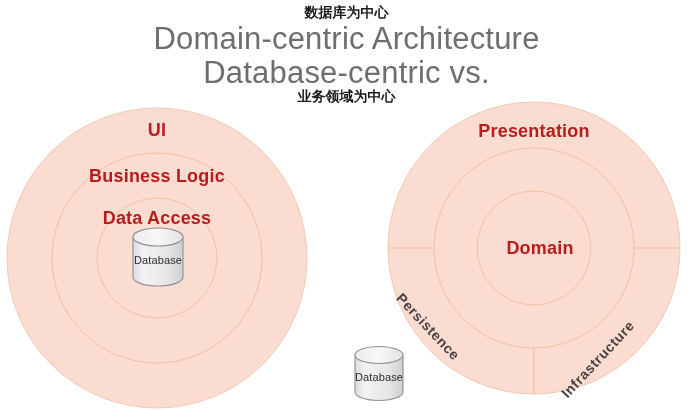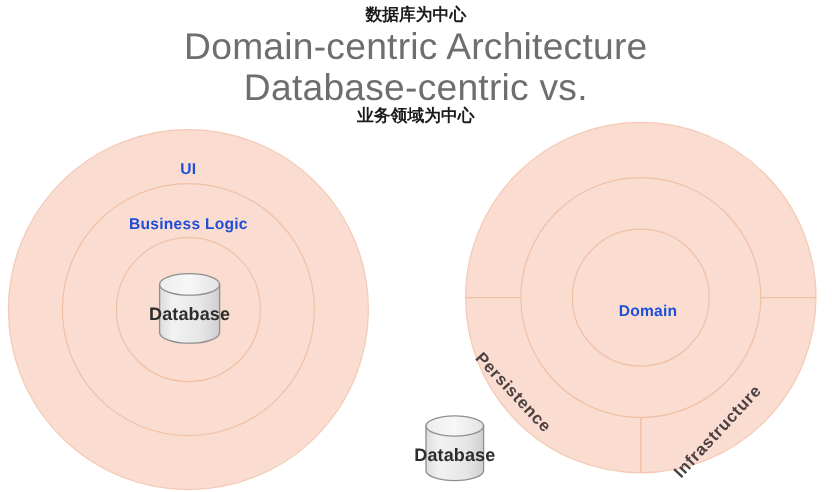--- a/index.html
+++ b/index.html
@@ -73,44 +73,43 @@
     position: absolute;
     left: 0;
     top: 0;
     width: 693px;
     height: 410px;
   }
 
   
   .ring-label {
     position: absolute;
-    font-size: 13px;
+    font-size: 18px;
     font-weight: 700;
-    color: #1d4ed8;
+    color: #b91c1c;
     white-space: nowrap;
     transform: translateX(-50%);
     pointer-events: none;
     letter-spacing: 0.2px;
-    margin-top: 13px;
   }
 
   .arc-label {
     position: absolute;
     font-size: 14px;
     font-weight: 700;
     color: #4a4140;
     white-space: nowrap;
     letter-spacing: 0.6px;
   }
 
   
   .db-caption {
     position: absolute;
-    font-size: 15px;
-    font-weight: 700;
+    font-size: 11px;
+    font-weight: 400;
     color: #2d2d2d;
     white-space: nowrap;
     transform: translateX(-50%);
     letter-spacing: 0.1px;
   }
 </style>
 </head>
 <body>
 
 <div id="diagram-root">
@@ -166,23 +165,25 @@
       <span class="tline">Database-centric vs.</span>
     </div>
 
     <div class="cn-label cn-label-bottom">业务领域为中心</div>
   </div>
 
   <div class="ring-label" style="left:157px; top:120px;">UI</div>
 
   <div class="ring-label" style="left:157px; top:166px;">Business Logic</div>
 
+  <div class="ring-label" style="left:157px; top:208px;">Data Access</div>
 
   <div class="db-caption" style="left:158px; top:254px;">Database</div>
 
+  <div class="ring-label" style="left:534px; top:121px;">Presentation</div>
 
 
   <div class="ring-label" style="left:534px; top:238px;padding-left:12px;">Domain</div>
 
   <div class="arc-label" style="left:405px; top:290px; transform: rotate(47deg); transform-origin: left top;">Persistence</div>
 
   <div class="arc-label" style="left:558px; top:390px; transform: rotate(-47deg); transform-origin: left top;">Infrastructure</div>
 
   <div class="db-caption" style="left:379px; top:371px;">Database</div>
 

